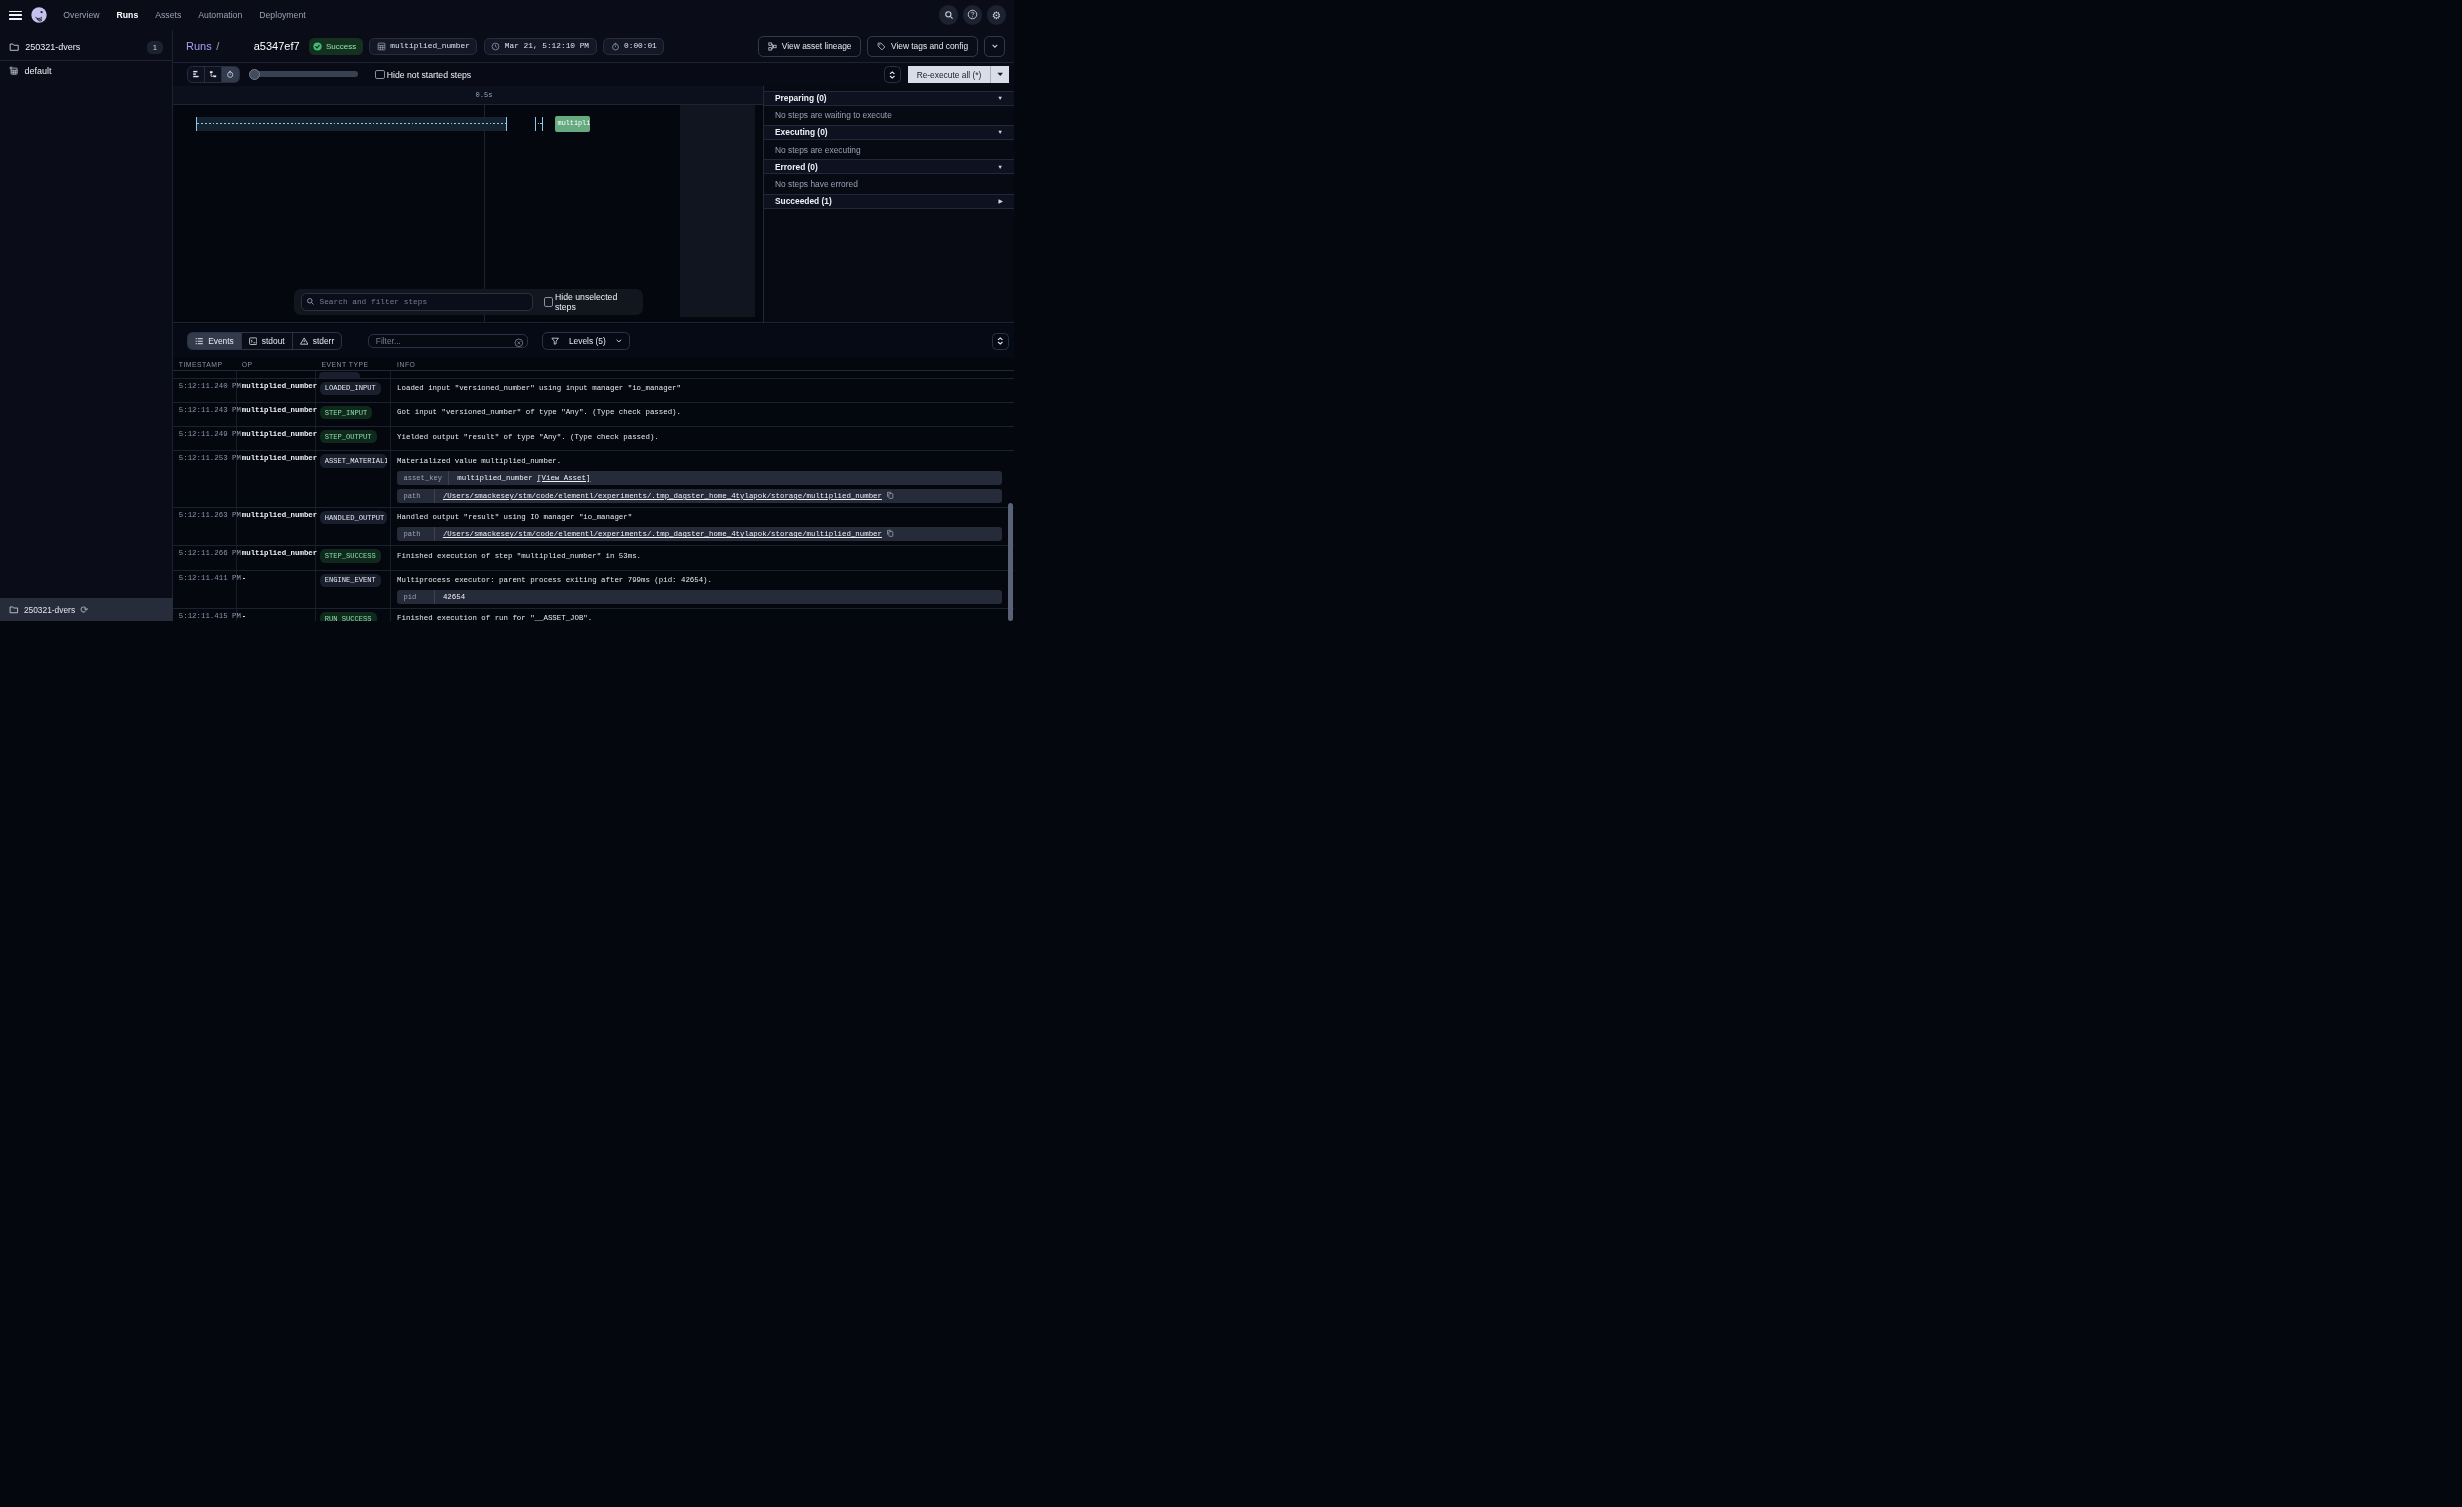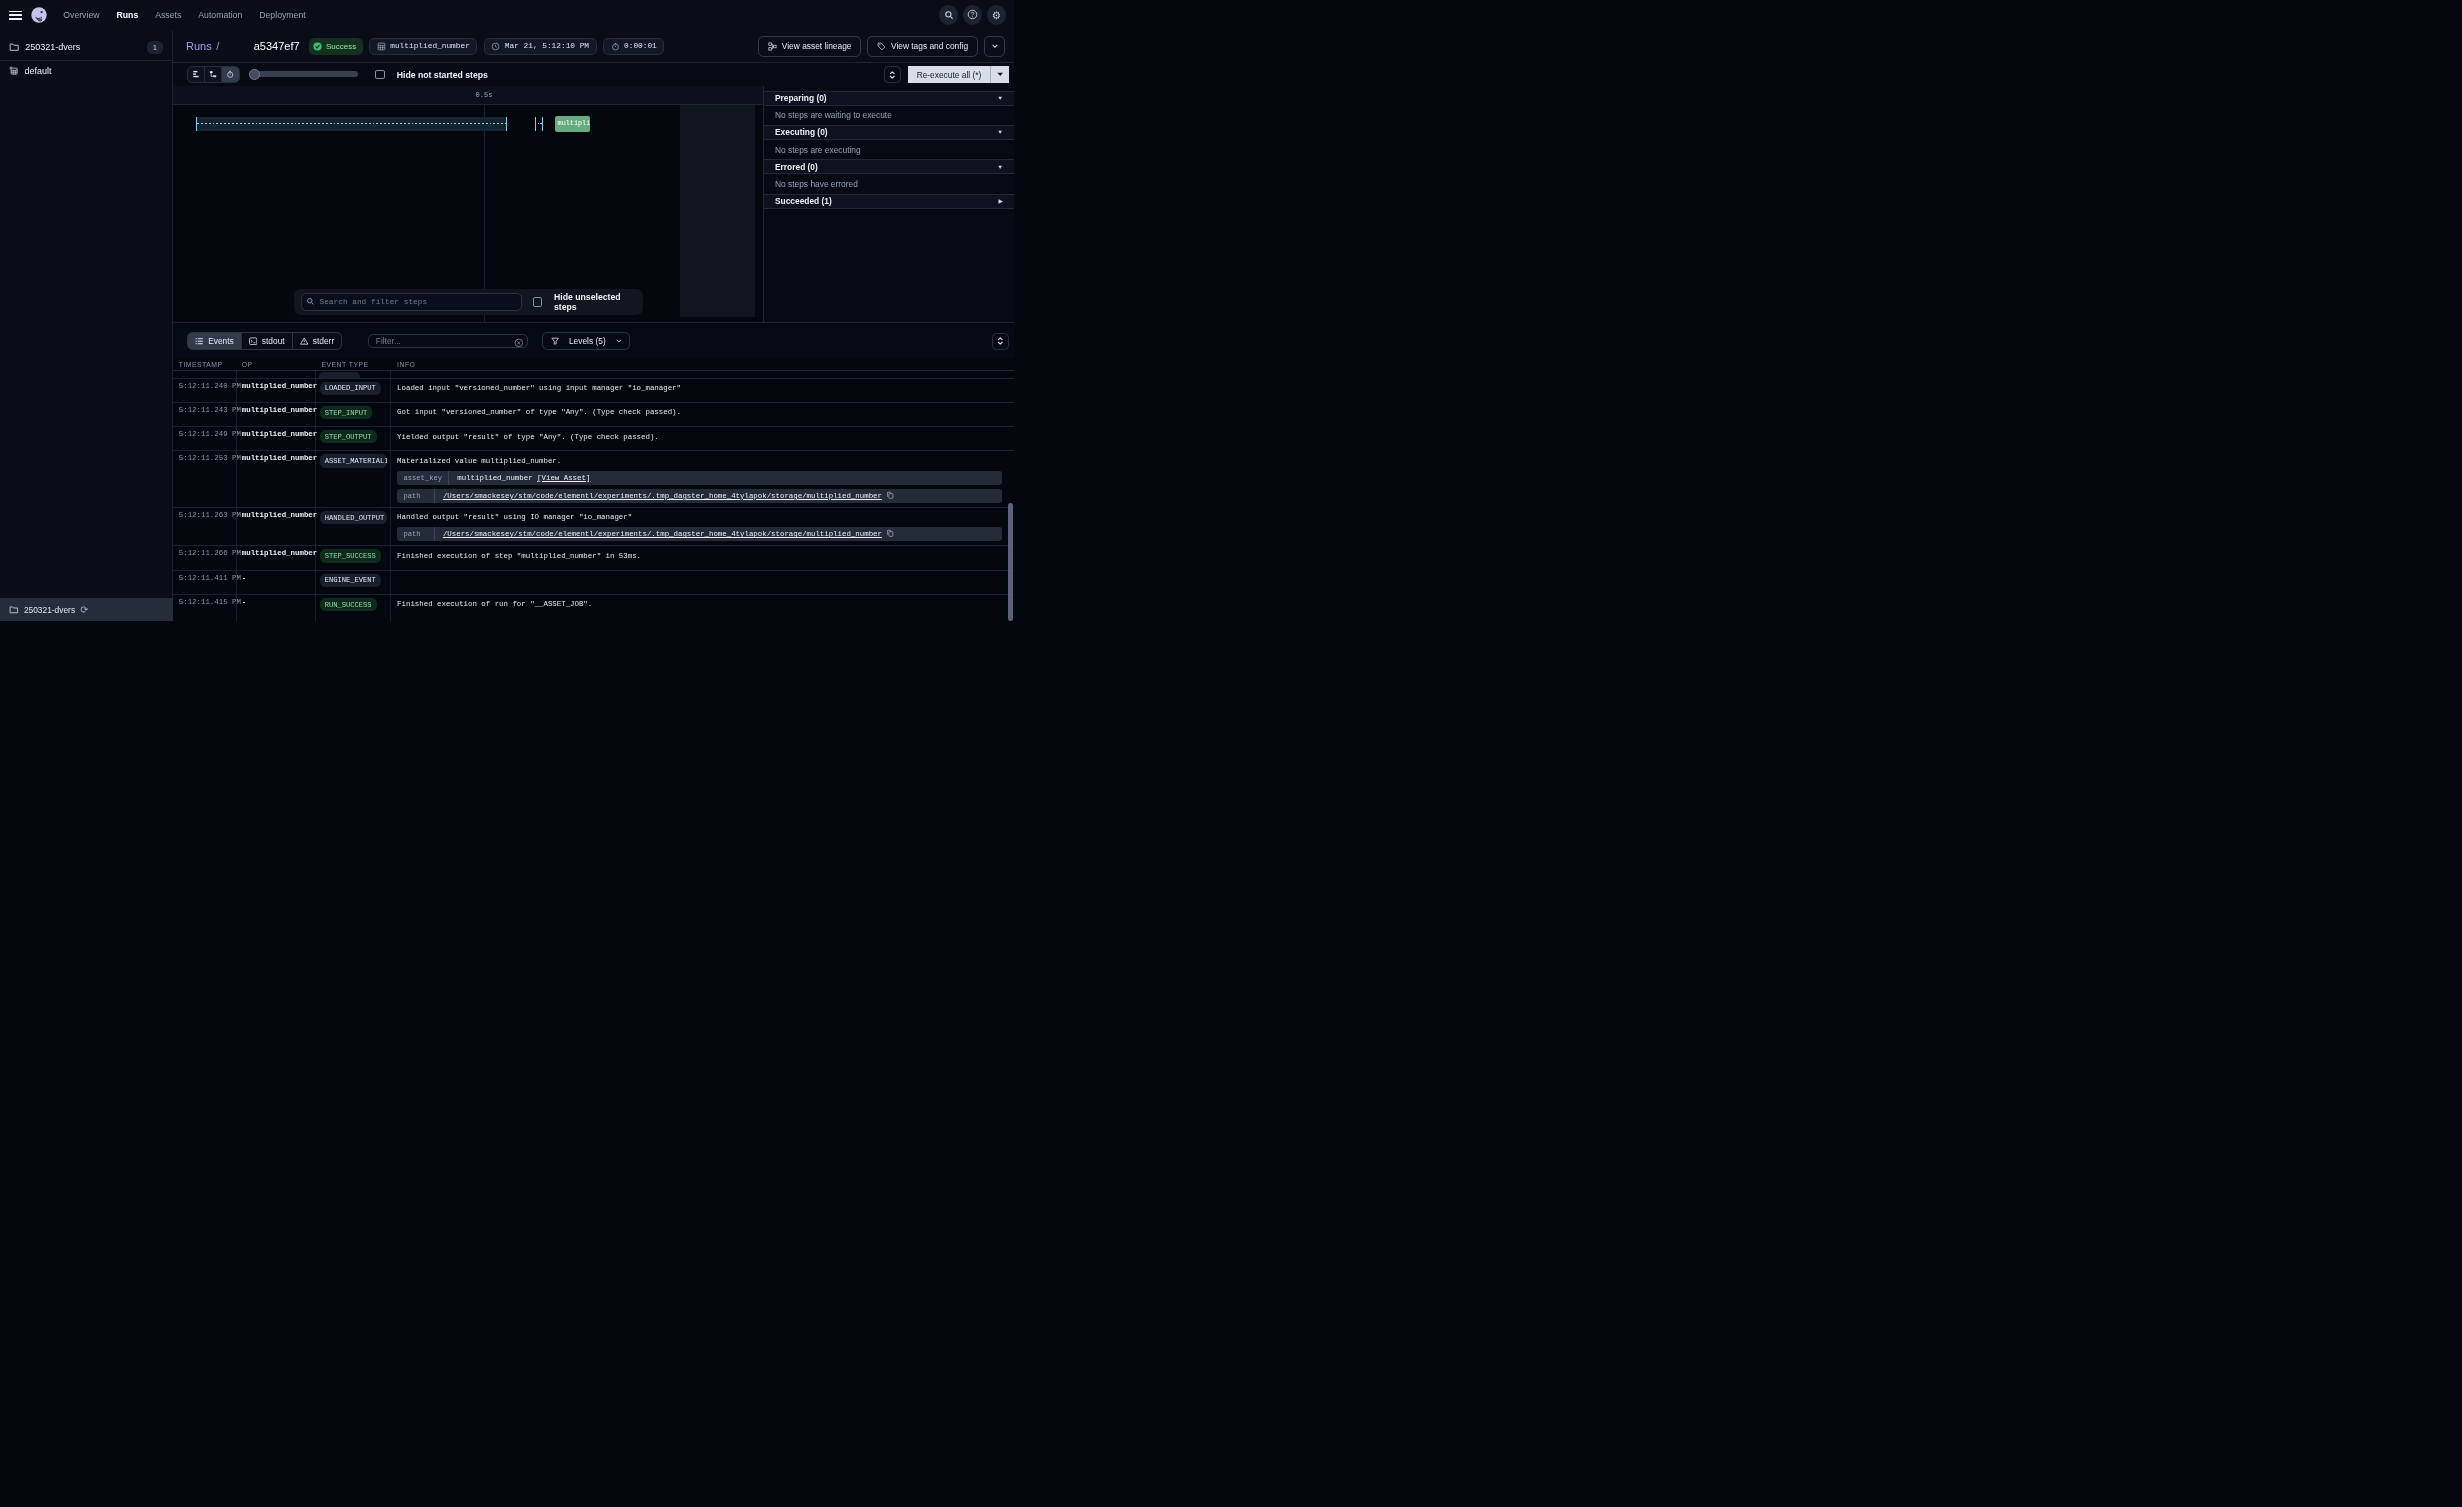--- a/index.html
+++ b/index.html
@@ -44,21 +44,21 @@
   .obtn.sq { width:21px; padding:0; justify-content:center; }
 
   
   .gtoolbar { position:absolute; left:0; top:33px; width:100%; height:23px; background:#080b15; }
   .seg { position:absolute; left:14.2px; top:3.2px; height:17px; display:flex; border:0.6px solid #262d3d; border-radius:5.2px; overflow:hidden; background:#0d1120; }
   .seg .s { width:17px; height:100%; display:flex; align-items:center; justify-content:center; color:#e3e6ee; cursor:pointer; border-right:0.6px solid #262d3d; }
   .seg .s:last-child { border-right:none; }
   .seg .s.on { background:#333b4e; }
   .slider { position:absolute; left:76px; top:8.4px; width:109px; height:5.8px; border-radius:3.2px; background:#39404f; cursor:pointer; }
   .knob { position:absolute; left:0; top:-2.6px; width:11px; height:11px; border-radius:50%; background:#434b5e; border:1.3px solid #717a8e; cursor:pointer; }
-  .cbrow { display:flex; align-items:center; gap:12px; cursor:pointer;font-weight:bold; }
+  .cbrow { display:flex; align-items:center; gap:2px; cursor:pointer; }
   .cbrow .box { width:9.7px; height:9.7px; border:1px solid #8791a6; border-radius:1.9px; background:transparent; }
   .cbrow .txt { font-size:8.7px; color:#f2f3f7; }
   .gtool-cb { position:absolute; left:202px; top:6.5px; }
   .gtool-right { position:absolute; right:5.2px; top:3.2px; display:flex; gap:7.1px; }
   .updown { width:17px; height:17px; border:0.6px solid #2a3040; border-radius:4.5px; display:flex; flex-direction:column; align-items:center; justify-content:center; gap:0.6px; color:#dfe3ee; cursor:pointer; background:transparent; }
   .reexec { display:flex; height:17px; border-radius:0; background:#d9dde8; color:#171c2b; overflow:hidden; cursor:pointer; }
   .reexec .main-part { display:flex; align-items:center; padding:0 8.4px; font-size:8.4px; border-right:0.6px solid #aab0c0; }
   .reexec .caret-part { display:flex; align-items:center; padding:0 5.8px; }
 
   
@@ -501,20 +501,29 @@
             <div class="c-op">multiplied_number</div>
             <div class="c-type"><span class="tchip green">STEP_SUCCESS</span></div>
             <div class="c-info">
               <div class="infotext">Finished execution of step "multiplied_number" in 53ms.</div>
             </div>
           </div>
           <div class="erow">
             <div class="c-time">5:12:11.411 PM</div>
             <div class="c-op">-</div>
             <div class="c-type"><span class="tchip">ENGINE_EVENT</span></div>
+            <div class="c-info">
+              <div class="infotext">Multiprocess executor: parent process exiting after 799ms (pid: 42654).</div>
+              <div class="meta">
+                <span class="k">pid</span>
+                <span class="v">
+                  <span>42654</span>
+                </span>
+              </div>
+            </div>
           </div>
           <div class="erow">
             <div class="c-time">5:12:11.415 PM</div>
             <div class="c-op">-</div>
             <div class="c-type"><span class="tchip green">RUN_SUCCESS</span></div>
             <div class="c-info">
               <div class="infotext">Finished execution of run for "__ASSET_JOB".</div>
             </div>
           </div>
         </div>

